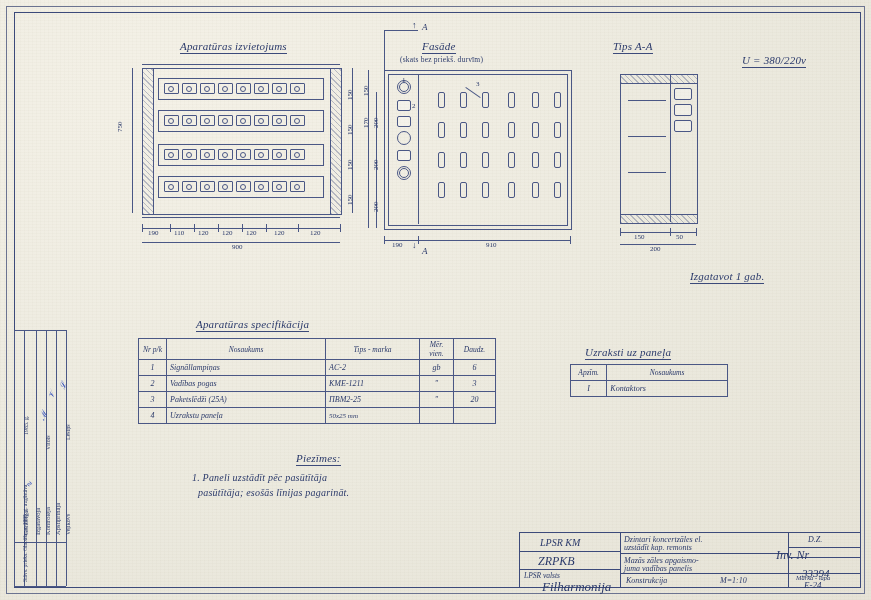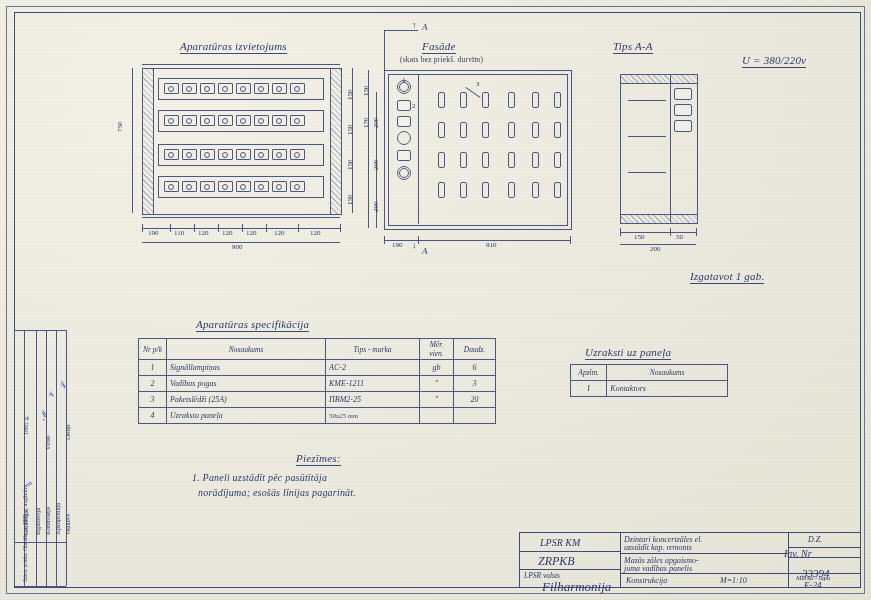--- a/index.html
+++ b/index.html
@@ -379,21 +379,21 @@
     </tr>
     <tr>
       <td class="cnum">I</td>
       <td>Kontaktors</td>
     </tr>
   </tbody>
     </table>
 
   <span class="lbl ttl ul" style="left:296px;top:452px;">Piezīmes:</span>
   <span class="lbl" style="left:192px;top:472px;font-style:italic;font-size:10px;">1. Paneli uzstādīt pēc pasūtītāja</span>
-  <span class="lbl" style="left:198px;top:487px;font-style:italic;font-size:10px;">norādījuma; esošās līnijas pagarināt.</span>
+  <span class="lbl" style="left:198px;top:487px;font-style:italic;font-size:10px;">pasūtītāja; esošās līnijas pagarināt.</span>
 
   <div class="titleblock">
     <div class="tbline" style="left:100px;top:0;width:1px;height:54px;"></div>
     <div class="tbline" style="left:268px;top:0;width:1px;height:54px;"></div>
     <div class="tbline" style="left:0;top:18px;width:100px;height:1px;"></div>
     <div class="tbline" style="left:0;top:36px;width:100px;height:1px;"></div>
     <div class="tbline" style="left:100px;top:20px;width:168px;height:1px;"></div>
     <div class="tbline" style="left:100px;top:40px;width:168px;height:1px;"></div>
     <div class="tbline" style="left:268px;top:14px;width:72px;height:1px;"></div>
     <div class="tbline" style="left:268px;top:24px;width:72px;height:1px;"></div>
@@ -405,19 +405,19 @@
     <span class="tb-cell" style="left:22px;top:46px;font-size:13px;">Filharmonija</span>
 
     <span class="tb-cell" style="left:104px;top:2px;">Dzintari koncertzāles el.</span>
     <span class="tb-cell" style="left:104px;top:10px;">uzstādīt kap. remonts</span>
     <span class="tb-cell" style="left:104px;top:23px;">Mazās zāles apgaismo-</span>
     <span class="tb-cell" style="left:104px;top:31px;">juma vadības panelis</span>
     <span class="tb-cell" style="left:106px;top:43px;">Konstrukcija</span>
     <span class="tb-cell" style="left:200px;top:43px;">M=1:10</span>
 
     <span class="tb-cell" style="left:288px;top:2px;">D.Z.</span>
-    <span class="tb-cell" style="left:264px;top:15px;font-size:10px;">Inv. Nr</span>
+    <span class="tb-cell" style="left:256px;top:15px;font-size:12px;">Inv. Nr</span>
     <span class="tb-cell" style="left:282px;top:34px;font-size:11px;">33394</span>
     <span class="tb-cell" style="left:276px;top:41px;font-size:6.5px;">Marka - lapa</span>
     <span class="tb-cell" style="left:284px;top:47px;font-size:9px;">E-24</span>
   </div>
 
 </div>
 
 </body></html>

